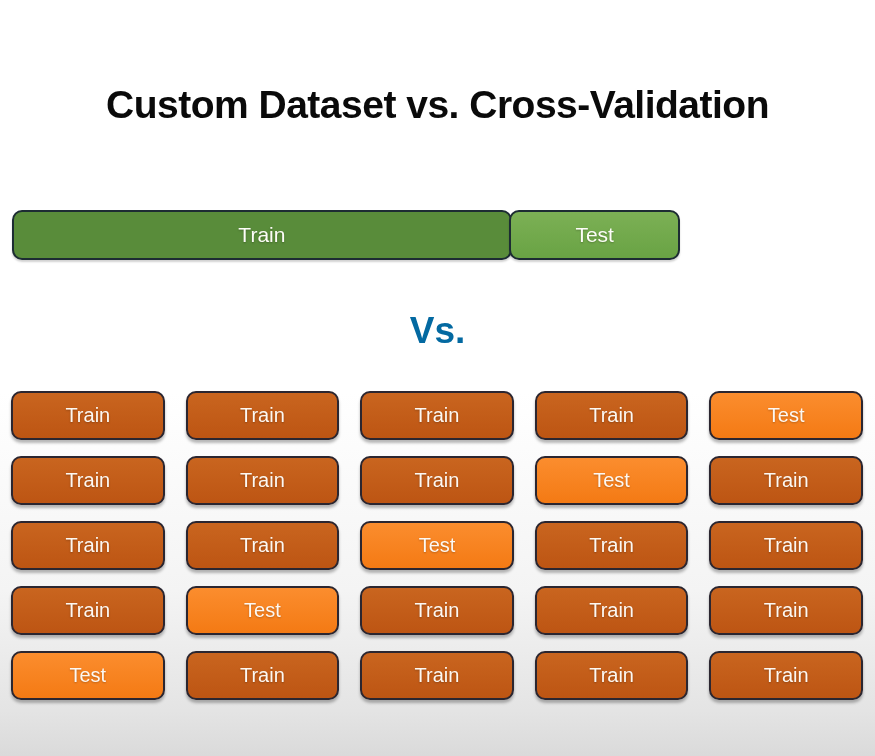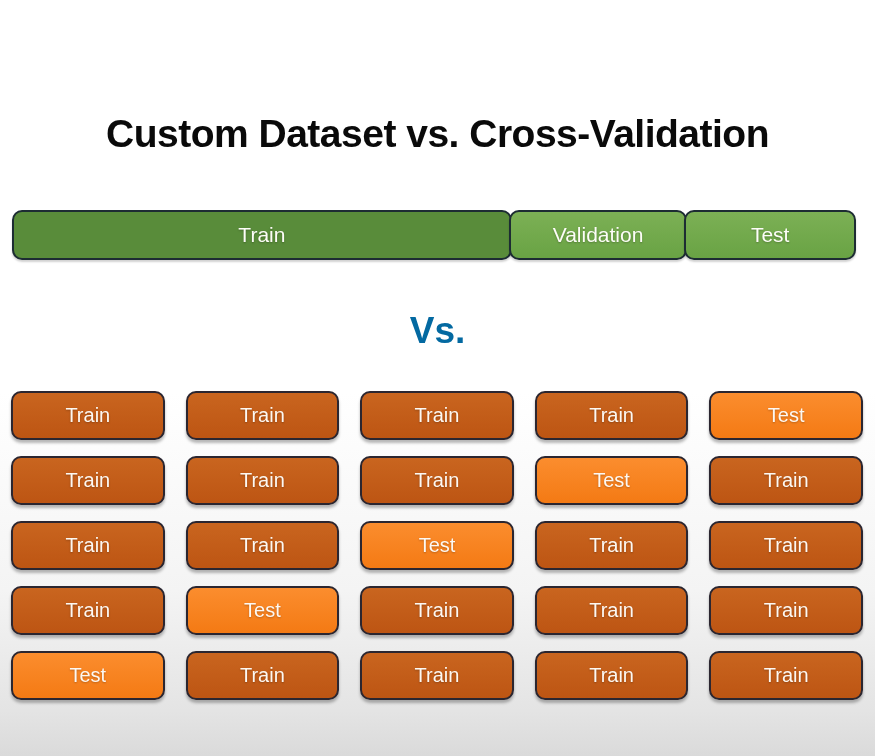--- a/index.html
+++ b/index.html
@@ -2,21 +2,21 @@
 <html><head>
 <meta charset="utf-8">
 <style>
   html,body{margin:0;padding:0;}
   body{
     width:875px;height:756px;position:relative;overflow:hidden;
     font-family:"Liberation Sans","DejaVu Sans",sans-serif;
     background:linear-gradient(180deg,#ffffff 0%,#ffffff 52%,#f4f4f4 78%,#e4e4e4 94%,#dadada 100%);
   }
   .title{
-    position:absolute;top:112px;left:0;width:100%;text-align:center;
+    position:absolute;top:83px;left:0;width:100%;text-align:center;
     font-size:39px;font-weight:700;color:#0a0a0a;letter-spacing:-0.5px;
   }
   .split-bar{
     position:absolute;top:210px;left:12px;width:850px;height:50px;
     display:flex;align-items:stretch;
   }
   .segment{
     box-sizing:border-box;border:2.5px solid #1d2c33;border-radius:10px;
     display:flex;align-items:center;justify-content:center;
     color:#fdfdf8;font-size:21px;text-shadow:0 1px 2px rgba(0,0,0,0.25);
@@ -39,21 +39,20 @@
     box-shadow:0 3px 3px rgba(0,0,0,0.28);
   }
 </style>
 </head>
 <body>
 
 <div class="title">Custom Dataset vs. Cross-Validation</div>
 
 <div class="split-bar">
     <div class="segment" style="flex: 0 0 58.8%; background: rgb(89, 140, 58); z-index: 1;">Train</div>
-    <div class="segment" style="flex: 0 0 21%; background: linear-gradient(rgb(124, 176, 85), rgb(105, 163, 68)); z-index: 2;">Validation</div>
     <div class="segment" style="flex: 0 0 20.2%; background: linear-gradient(rgb(124, 176, 85), rgb(105, 163, 68)); z-index: 3;">Test</div>
   </div>
 
 <div class="vs">Vs.</div>
 
 <div class="cv-grid">
     <div class="cell train" style="background: linear-gradient(rgb(201, 101, 31), rgb(189, 85, 19));">Train</div>
     <div class="cell train" style="background: linear-gradient(rgb(201, 101, 31), rgb(189, 85, 19));">Train</div>
     <div class="cell train" style="background: linear-gradient(rgb(201, 101, 31), rgb(189, 85, 19));">Train</div>
     <div class="cell train" style="background: linear-gradient(rgb(201, 101, 31), rgb(189, 85, 19));">Train</div>

